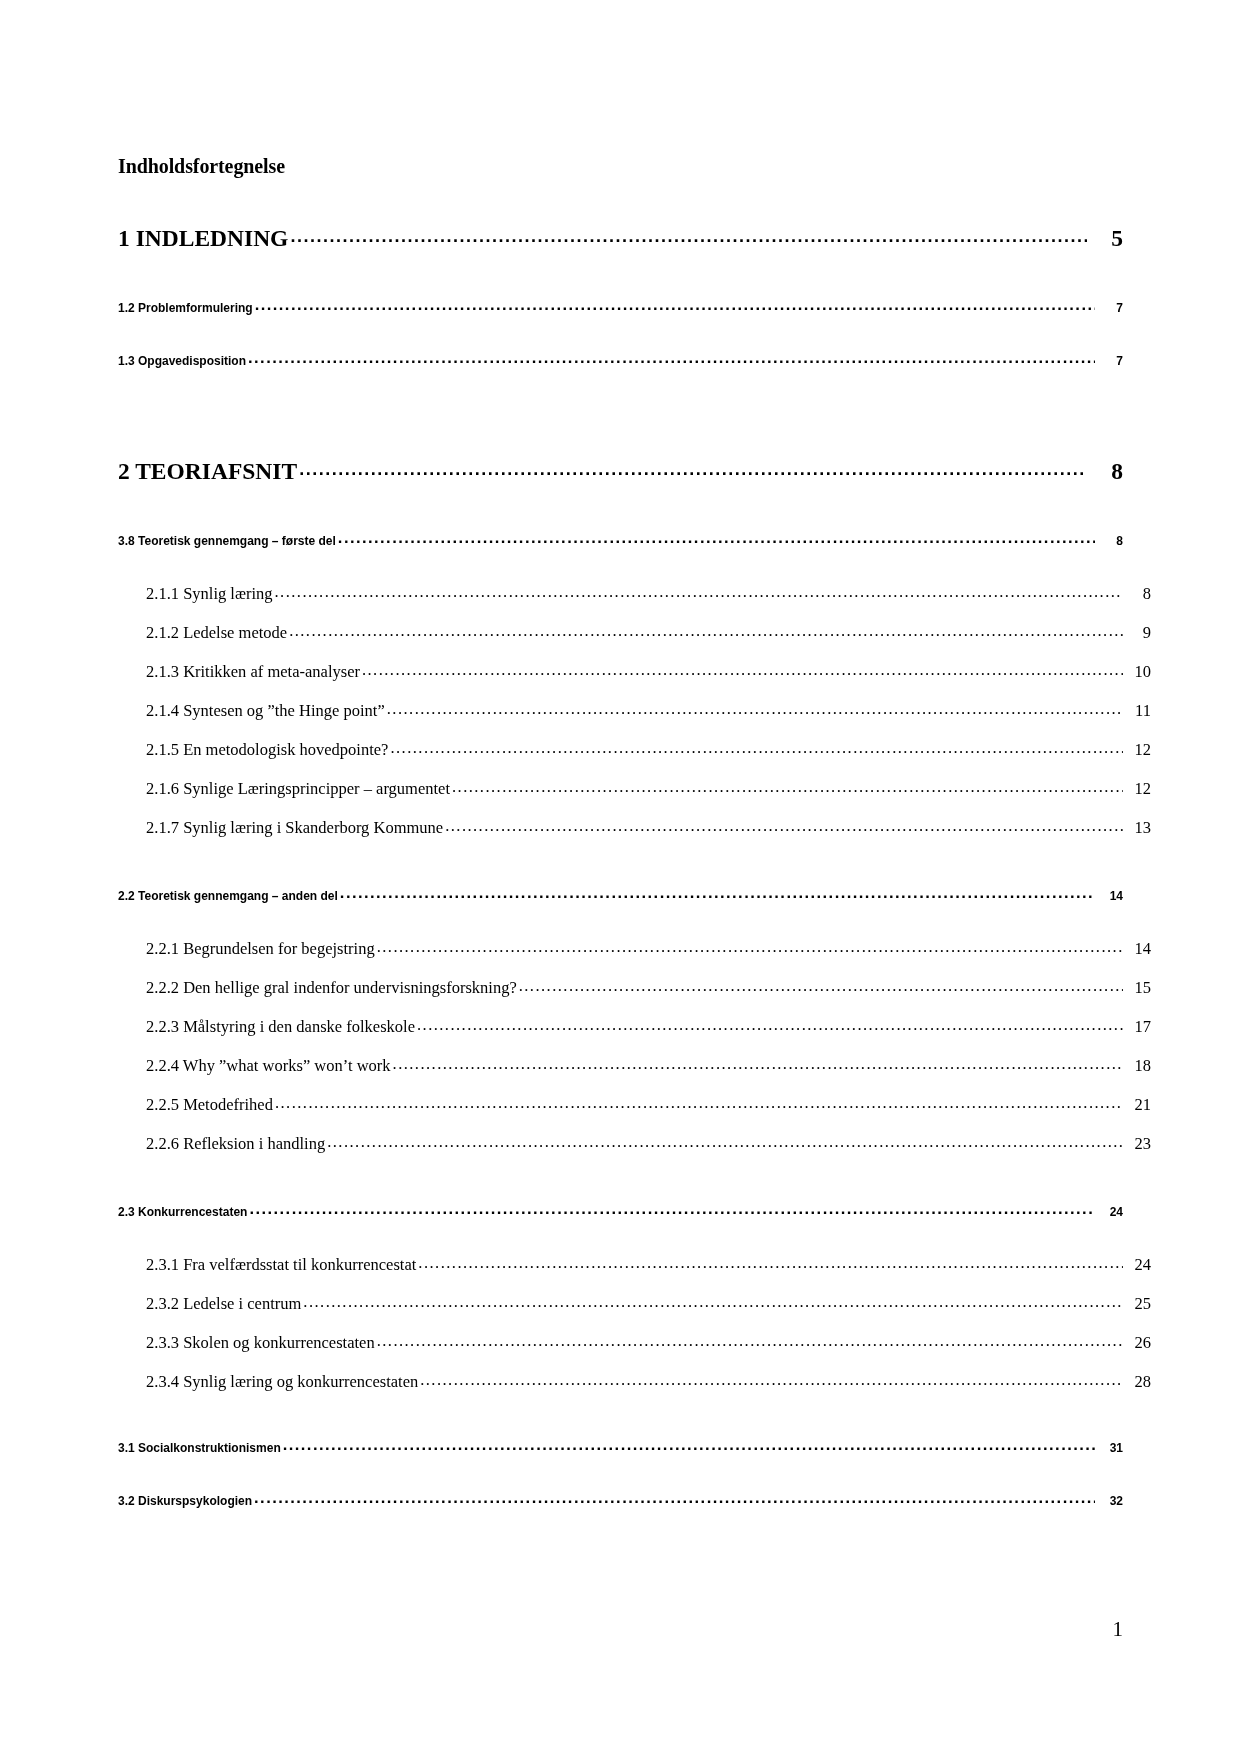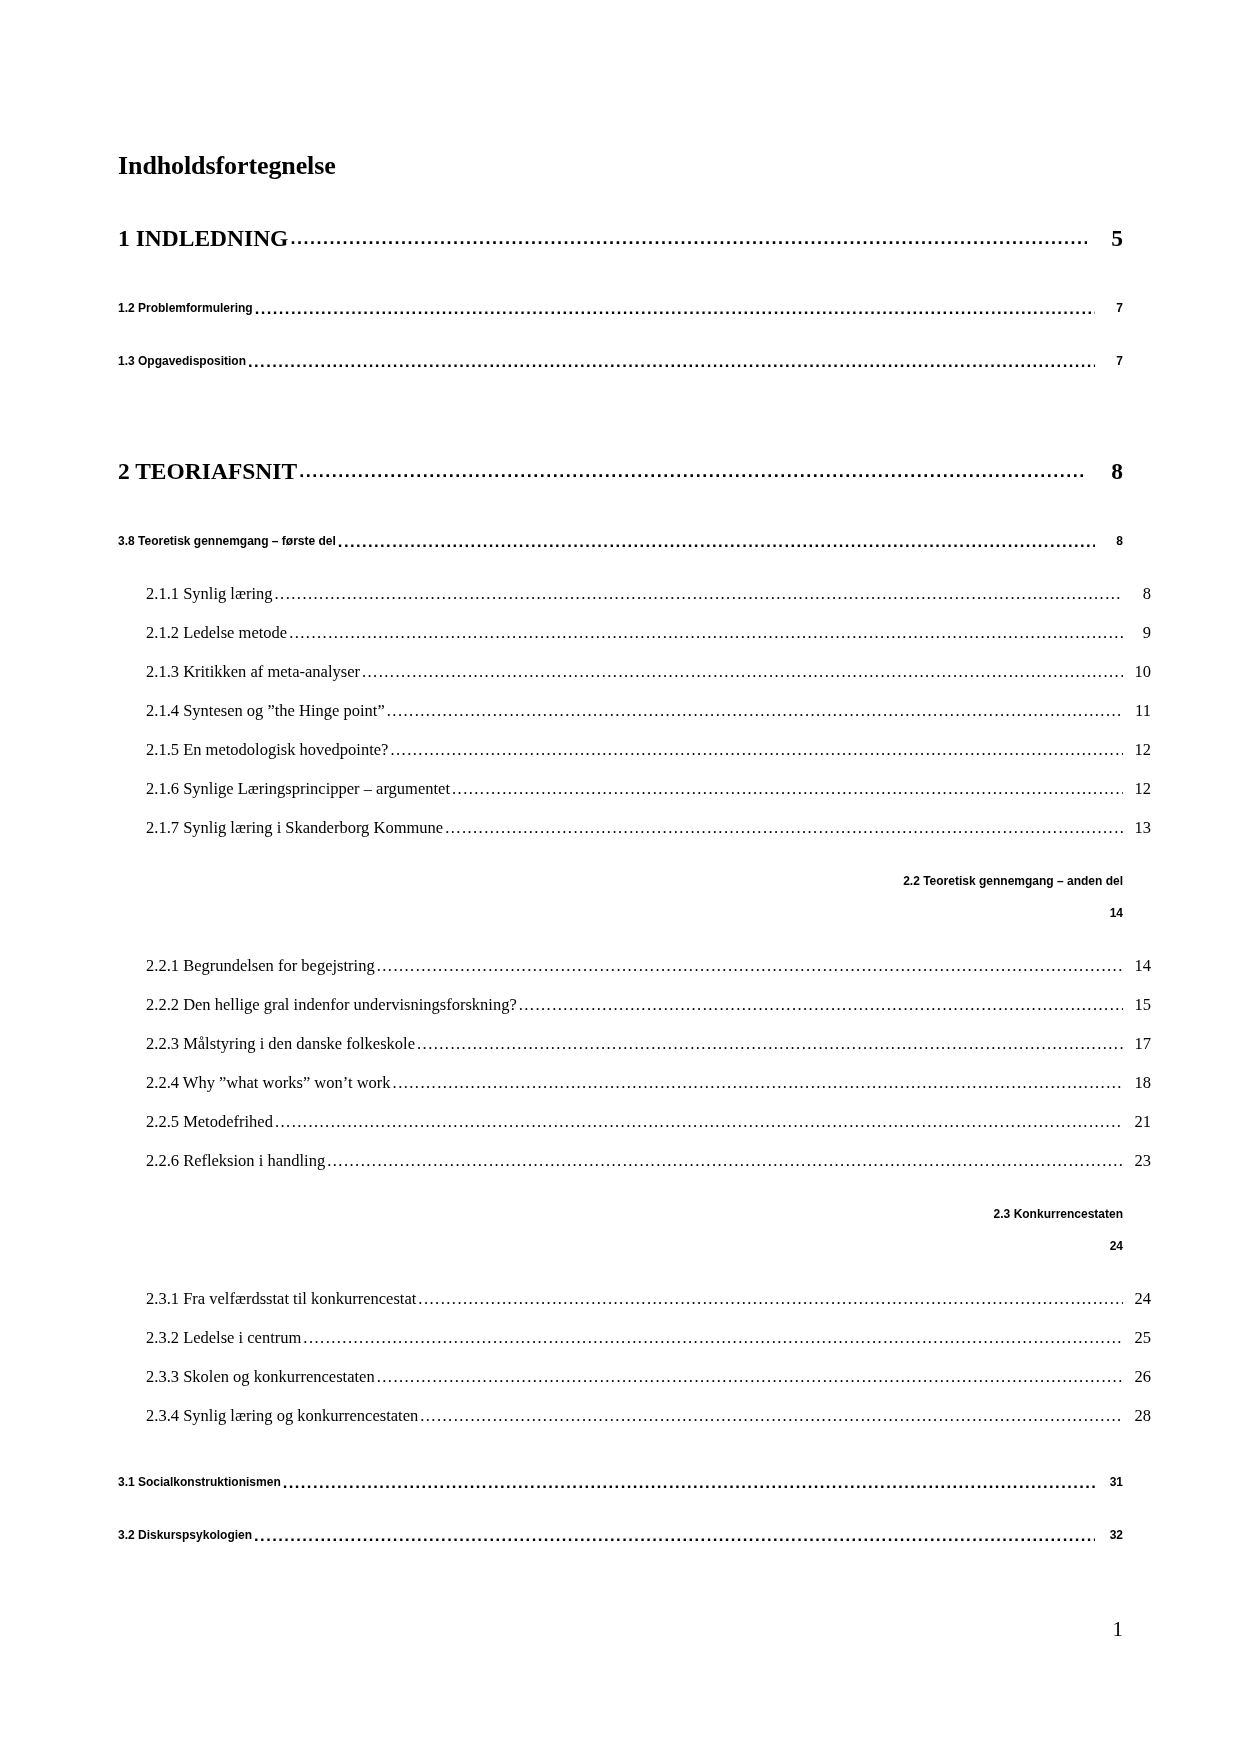--- a/index.html
+++ b/index.html
@@ -26,31 +26,31 @@
     position: absolute;
     left: 118px;
     top: 148px;
     width: 1005px;
   }
 
   
   .toc-title {
     font-family: "Liberation Serif", serif;
     font-weight: bold;
-    font-size: 26px;
+    font-size: 20px;
     line-height: 36px;
     letter-spacing: -0.1px;
     margin: 0 0 38px 0;
     color: #000;
   }
 
   
   .toc-row {
     display: flex;
-    align-items: flex-end;
+    align-items: center;
     width: 100%;
     white-space: nowrap;
   }
   .toc-label { flex: 0 0 auto; }
   .toc-leader {
     flex: 1 1 auto;
     overflow: hidden;
     margin: 0 2px 0 2px;
     position: relative;
     height: 1em;
@@ -115,21 +115,21 @@
   .lvl3 .toc-leader::after {
     font-weight: normal;
     font-size: 16.5px;
     letter-spacing: 1.45px;
   }
   .lvl3 .toc-page { min-width: 26px; }
 
   
   .gap-before-h1 { margin-top: 86px; }
   .gap-after-h1  { margin-top: 46px; }
-  .grp-start     { margin-top: 33px; flex-direction: column; }
+  .grp-start     { margin-top: 48px; }
 
   
   .page-footer {
     position: absolute;
     left: 0;
     top: 1617px;
     width: 1123px;
     text-align: right;
     font-family: "Liberation Serif", serif;
     font-size: 21px;

